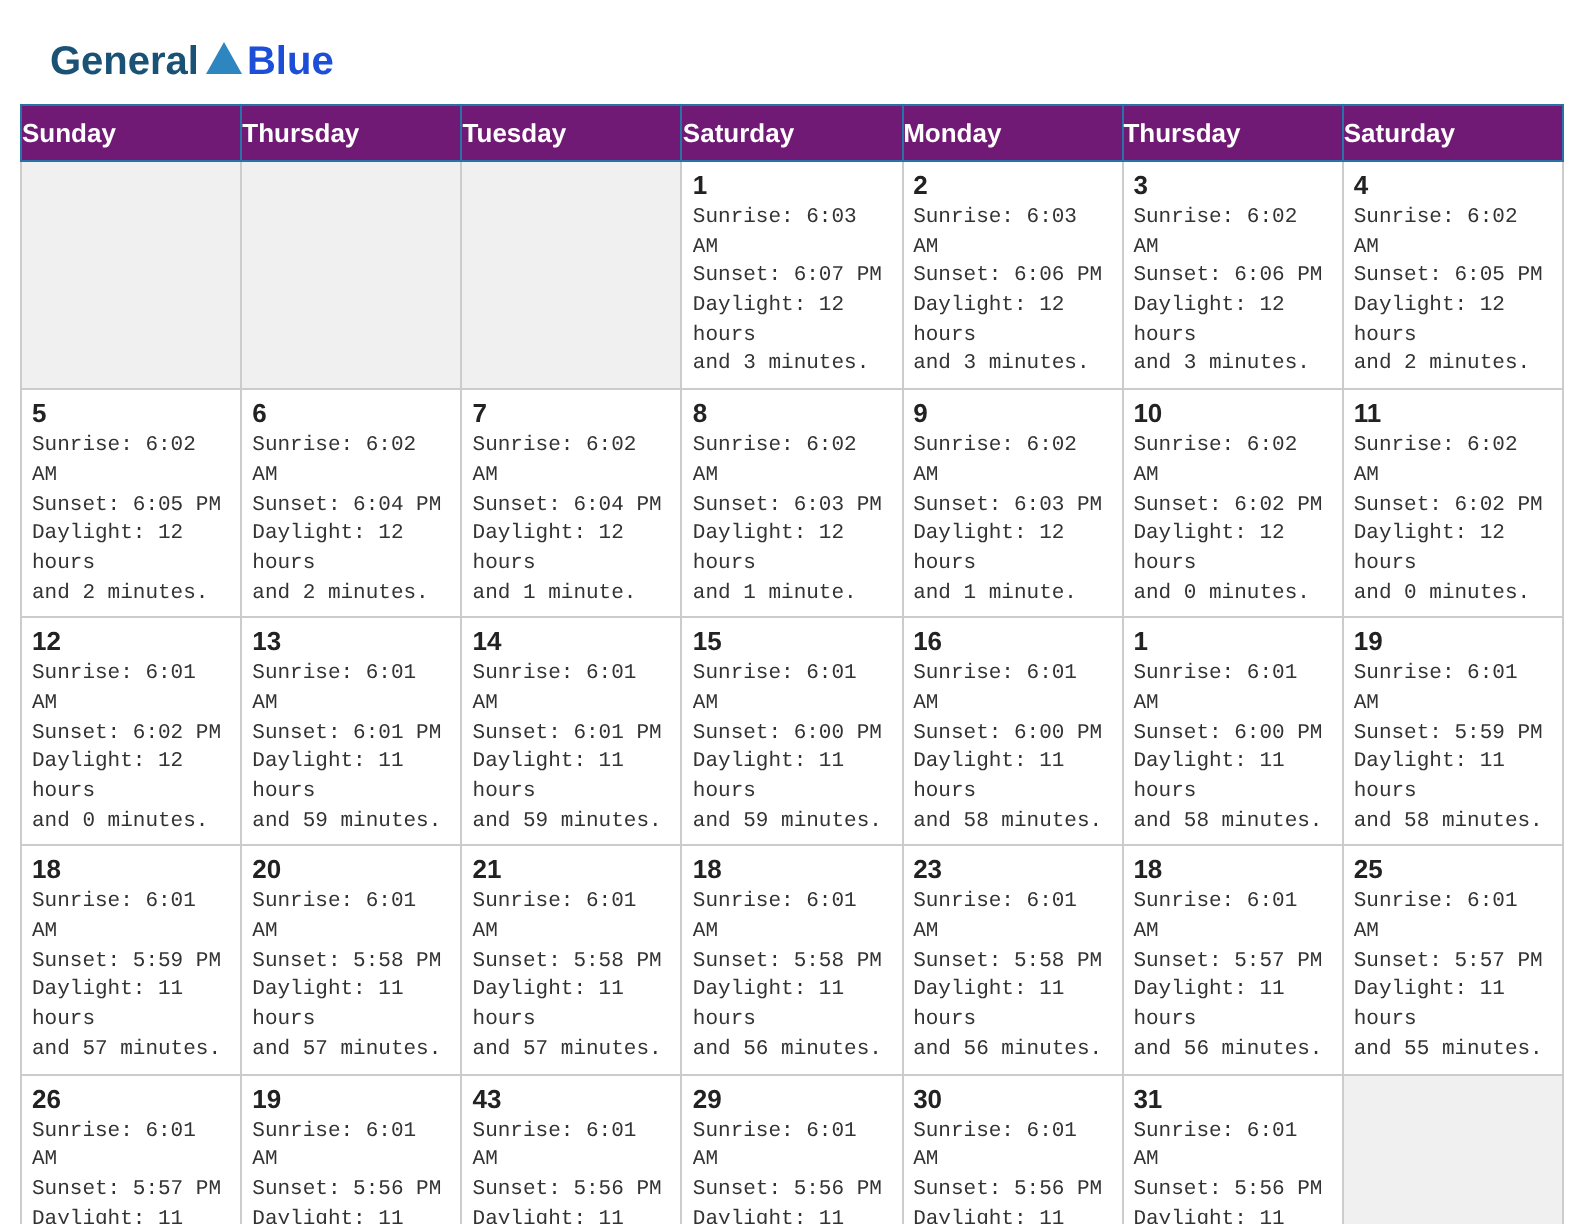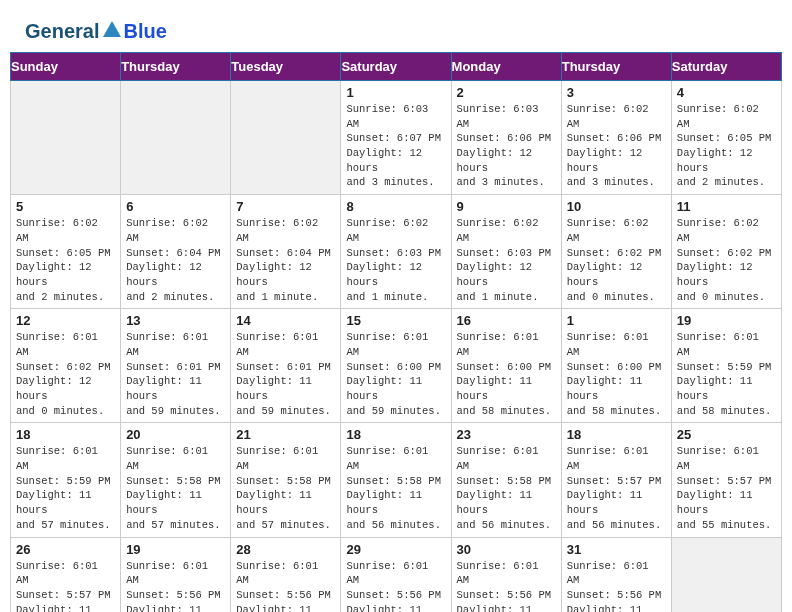--- a/index.html
+++ b/index.html
@@ -313,21 +313,21 @@
 and 55 minutes.</div>
         </td>
         <td>
           <span class="day-number">19</span>
           <div class="day-info" style="white-space: pre-line;">Sunrise: 6:01 AM
 Sunset: 5:56 PM
 Daylight: 11 hours
 and 55 minutes.</div>
         </td>
         <td>
-          <span class="day-number">28</span>
+          <span class="day-number">43</span>
           <div class="day-info" style="white-space: pre-line;">Sunrise: 6:01 AM
 Sunset: 5:56 PM
 Daylight: 11 hours
 and 54 minutes.</div>
         </td>
         <td>
           <span class="day-number">29</span>
           <div class="day-info" style="white-space: pre-line;">Sunrise: 6:01 AM
 Sunset: 5:56 PM
 Daylight: 11 hours

